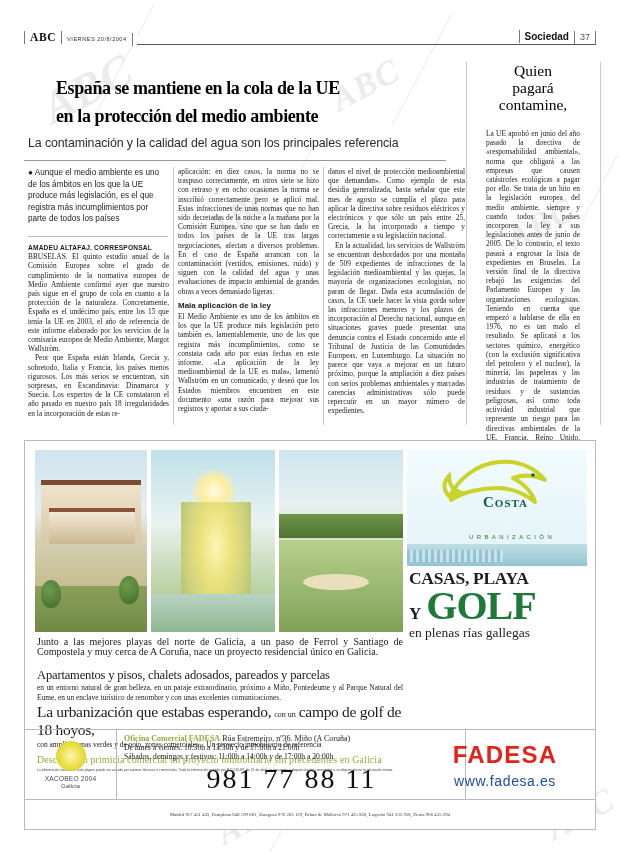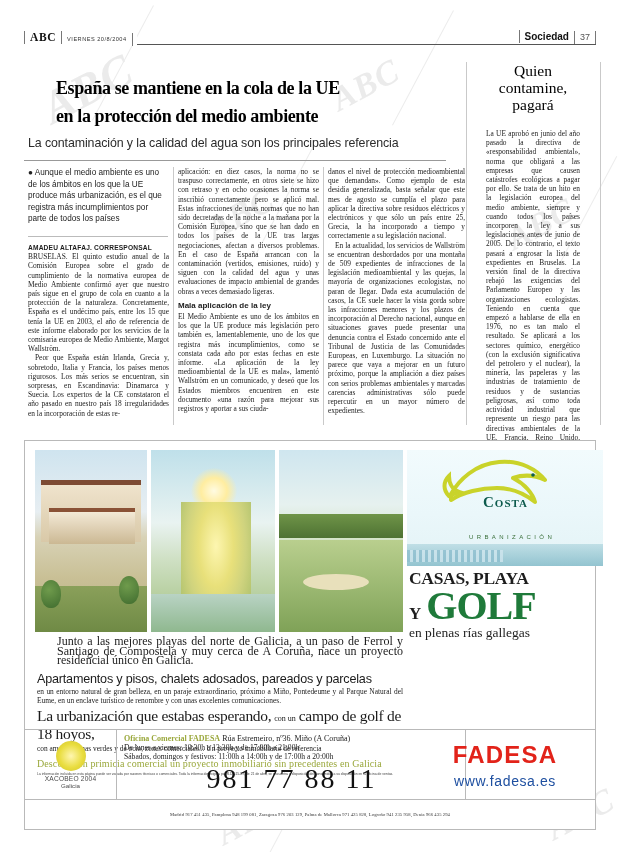--- a/index.html
+++ b/index.html
@@ -121,21 +121,21 @@
 
   .ph3 { background:linear-gradient(180deg,#cfe6ef 0%,#e6f1ef 30%,#cfe0bd 55%,#9ec07a 100%); }
   .ph3 .fairway { position:absolute; left:0; bottom:0; width:100%; height:92px;
       background:linear-gradient(180deg,#b9cf8e,#7fa257); }
   .ph3 .bunker { position:absolute; left:24px; bottom:42px; width:66px; height:16px; border-radius:50%;
       background:#e8e0bb; }
   .ph3 .hedge { position:absolute; left:0; top:64px; width:100%; height:24px;
       background:linear-gradient(180deg,#6f9448,#4e7233); }
 
   
-  .ad-logo { position:absolute; left:382px; top:9px; width:196px; height:116px;
+  .ad-logo { position:absolute; left:382px; top:9px; width:180px; height:116px;
       background:linear-gradient(180deg,#f2fbfd 0%,#eaf7fa 55%,#e3f3f6 100%); overflow:hidden;padding-left:45px; }
   .ca-dolphin { position:absolute; left:34px; top:4px; }
   .ca-costa { position:absolute; left:76px; top:44px; font-family:"Liberation Serif", serif;
      font-size:15px; letter-spacing:1px; color:#0d5b4d; font-variant:small-caps; font-weight:bold; }
   .ca-ana { position:absolute; left:6px; top:54px; font-family:"Liberation Serif", serif;
      font-size:25px; letter-spacing:.5px; color:#0d5b4d; font-variant:small-caps; font-weight:bold; }
   .ca-urb { position:absolute; left:62px; top:84px; font-family:"Liberation Sans", sans-serif;
      font-size:6px; letter-spacing:3.4px; color:#3a6f3a; }
   .ca-strip { position:absolute; left:0; bottom:0; width:100%; height:22px;
      background:linear-gradient(180deg,rgba(160,205,215,.55),rgba(120,180,195,.75)); }
@@ -146,22 +146,22 @@
   .ad-copy { position:absolute; left:384px; top:128px; width:186px; }
   .cp1 { font-family:"Liberation Serif", serif; font-weight:bold; font-size:17.5px; color:#1d1d1d;
          letter-spacing:-.3px; line-height:19px; }
   .cp-y { font-family:"Liberation Serif", serif; font-weight:bold; font-size:17px; color:#1d1d1d; }
   .cp-golf { font-family:"Liberation Serif", serif; font-weight:bold; font-size:40px; line-height:36px;
          color:#1f7a3a; letter-spacing:-1px; }
   .cp2 { font-family:"Liberation Serif", serif; font-size:13.5px; color:#1d1d1d; line-height:15px; margin-top:1px;}
 
   
   .ad-text { position:absolute; left:12px; top:196px; width:366px; color:#1b1b1b; }
-  .t-small { font-family:"Liberation Serif", serif; font-size:12px; line-height:9.6px; text-align:justify;margin-left:20px; }
-  .t-big  { font-family:Liberation Sans, sans-serif; font-size:12.6px; line-height:14px; letter-spacing:-.2px; margin-top:6px;}
+  .t-small { font-family:"Liberation Serif", serif; font-size:10px; line-height:9.6px; text-align:justify; }
+  .t-big  { font-family:Liberation Serif, serif; font-size:12.6px; line-height:14px; letter-spacing:-.2px; margin-top:12px;}
   .t-mid  { font-family:"Liberation Serif", serif; font-size:7.4px; line-height:9.6px; text-align:justify; margin-top:1px;}
   .t-line3 { font-family:"Liberation Serif", serif; font-size:11.6px; line-height:15px; margin-top:2px;}
   .t-line3 .em { font-size:15.5px; letter-spacing:-.3px; }
   .t-line3 .sm { font-size:8px; }
   .t-green { font-family:"Liberation Serif", serif; font-size:10px; color:#9aa83c; margin-top:4px; letter-spacing:.1px;}
   .t-legal { font-family:"Liberation Sans", sans-serif; font-size:3.4px; line-height:4.6px; color:#444; margin-top:3px; text-align:justify;}
 
   
   .band { position:absolute; left:0; top:288px; width:100%; height:70px; border-top:1px solid #b9b9b9; }
   .band .cell-l { position:absolute; left:0; top:0; width:92px; height:69px; border-right:1px solid #b9b9b9;
@@ -223,21 +223,21 @@
 
   <div class="headline">
     <div>España se mantiene en la cola de la UE</div>
     <div>en la protección del medio ambiente</div>
   </div>
   <div class="subhead">La contaminación y la calidad del agua son los principales referencia</div>
   <div class="hl-rule"></div>
 
   <div class="lead">
     <span>●</span>
-    <span>Aunque el medio ambiente es uno de los ámbitos en los que la UE produce más urbanización, es el que registra más incumplimientos por parte de todos los países</span>
+    <span>Aunque el medio ambiente es uno de los ámbitos en los que la UE produce más legislación, es el que registra más incumplimientos por parte de todos los países</span>
   </div>
   <div class="lead-rule"></div>
 
   <div class="vr" style="left:173px; top:167px; height:258px;"></div>
   <div class="vr" style="left:323px; top:167px; height:258px;"></div>
   <div class="vr" style="left:466px; top:62px; height:363px;"></div>
   <div class="vr" style="left:600px; top:62px; height:363px;"></div>
 
   <div class="col col1">
     <p class="first">
@@ -255,22 +255,22 @@
   </div>
 
   <div class="col col3">
     <p class="first">danos el nivel de protección medioambiental que demandan». Como ejemplo de esta desidia generalizada, basta señalar que este mes de agosto se cumplía el plazo para aplicar la directiva sobre residuos eléctricos y electrónicos y que sólo un país entre 25, Grecia, la ha incorporado a tiempo y correctamente a su legislación nacional.</p>
     <p>En la actualidad, los servicios de Wallström se encuentran desbordados por una montaña de 509 expedientes de infracciones de la legislación medioambiental y las quejas, la mayoría de organizaciones ecologistas, no paran de llegar. Dada esta acumulación de casos, la CE suele hacer la vista gorda sobre las infracciones menores y los plazos de incorporación al Derecho nacional, aunque en situaciones graves puede presentar una denuncia contra el Estado concernido ante el Tribunal de Justicia de las Comunidades Europeas, en Luxemburgo. La situación no parece que vaya a mejorar en un futuro próximo, porque la ampliación a diez países con serios problemas ambientales y marcadas carencias administrativas sólo puede repercutir en un mayor número de expedientes.</p>
   </div>
 
   <div class="side">
     <div class="side-title">
       <div>Quien</div>
+      <div>pagará</div>
       <div>contamine,</div>
-      <div>pagará</div>
     </div>
     <div class="side-body">
       <p>La UE aprobó en junio del año pasado la directiva de «responsabilidad ambiental», norma que obligará a las empresas que causen catástrofes ecológicas a pagar por ello. Se trata de un hito en la legislación europea del medio ambiente, siempre y cuando todos los países incorporen la ley a sus legislaciones antes de junio de 2005. De lo contrario, el texto pasará a engrosar la lista de expedientes en Bruselas. La versión final de la directiva rebajó las exigencias del Parlamento Europeo y las organizaciones ecologistas. Teniendo en cuenta que empezó a hablarse de ella en 1976, no es tan malo el resultado. Se aplicará a los sectores químico, energético (con la exclusión significativa del petrolero y el nuclear), la minería, las papeleras y las industrias de tratamiento de residuos y de sustancias peligrosas, así como toda actividad industrial que represente un riesgo para las directivas ambientales de la UE. Francia, Reino Unido, Italia y Alemania impidieron que el alcance de la norma fuera mayor. España, en cambio, apostó fuerte por ella.</p>
     </div>
   </div>
 
   <div class="ad">
 
     <div class="ad-photos">
       <div class="ph ph1">

